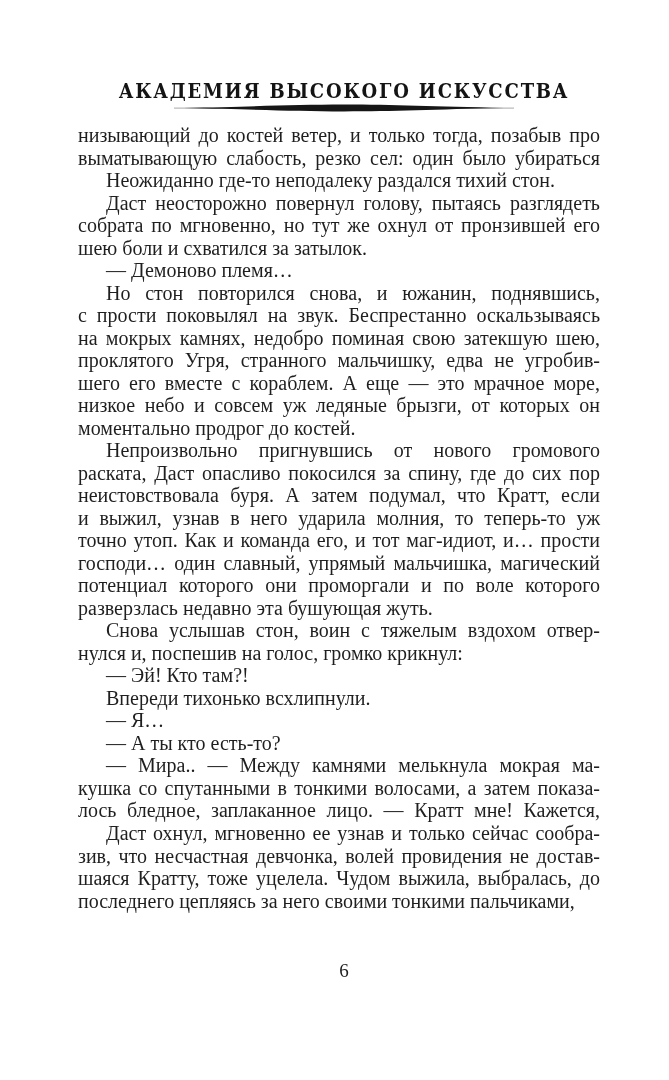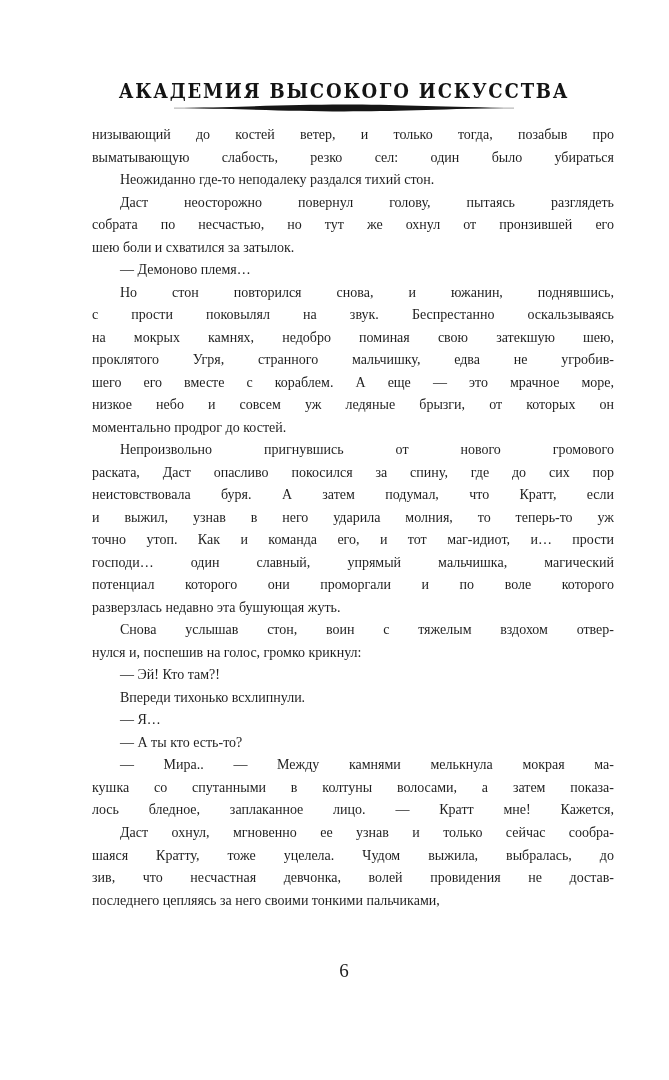--- a/index.html
+++ b/index.html
@@ -34,25 +34,25 @@
     transform: scaleX(0.9);
     transform-origin: center;
     white-space: nowrap;
   }
   .ornament {
     margin-top: 1px;
     line-height: 0;
   }
   .text-block {
     position: absolute;
-    left: 92px;
+    left: 78px;
     top: 124px;
     width: 522px;
     color: var(--text, #1f1f1f);
-    font-size: 14px;
+    font-size: 20px;
   }
   .line {
     margin: 0;
     height: 22.53px;
     line-height: 22.53px;
     text-align: justify;
     text-align-last: justify;
     text-indent: 0;
   }
   .line.end,
@@ -86,21 +86,21 @@
         <path d="M10 5 C 80 3.6, 120 1.6, 170 1.6 C 220 1.6, 260 3.6, 330 5 C 260 6.4, 220 8.4, 170 8.4 C 120 8.4, 80 6.4, 10 5 Z" fill="#161616"></path>
       </svg>
     </div>
   </header>
 
   <main class="text-block">
       <p class="line mid">низывающий до костей ветер, и только тогда, позабыв про</p>
       <p class="line mid">выматывающую слабость, резко сел: один было убираться</p>
       <p class="line single">Неожиданно где-то неподалеку раздался тихий стон.</p>
       <p class="line start">Даст неосторожно повернул голову, пытаясь разглядеть</p>
-      <p class="line mid">собрата по несчастью, но тут же охнул от пронзившей его</p>
+      <p class="line mid">собрата по мгновенно, но тут же охнул от пронзившей его</p>
       <p class="line end">шею боли и схватился за затылок.</p>
       <p class="line single">— Демоново племя…</p>
       <p class="line start">Но стон повторился снова, и южанин, поднявшись,</p>
       <p class="line mid">с прости поковылял на звук. Беспрестанно оскальзываясь</p>
       <p class="line mid">на мокрых камнях, недобро поминая свою затекшую шею,</p>
       <p class="line mid">проклятого Угря, странного мальчишку, едва не угробив-</p>
       <p class="line mid">шего его вместе с кораблем. А еще — это мрачное море,</p>
       <p class="line mid">низкое небо и совсем уж ледяные брызги, от которых он</p>
       <p class="line end">моментально продрог до костей.</p>
       <p class="line start">Непроизвольно пригнувшись от нового громового</p>
@@ -111,25 +111,25 @@
       <p class="line mid">господи… один славный, упрямый мальчишка, магический</p>
       <p class="line mid">потенциал которого они проморгали и по воле которого</p>
       <p class="line end">разверзлась недавно эта бушующая жуть.</p>
       <p class="line start">Снова услышав стон, воин с тяжелым вздохом отвер-</p>
       <p class="line end">нулся и, поспешив на голос, громко крикнул:</p>
       <p class="line single">— Эй! Кто там?!</p>
       <p class="line single">Впереди тихонько всхлипнули.</p>
       <p class="line single">— Я…</p>
       <p class="line single">— А ты кто есть-то?</p>
       <p class="line start">— Мира.. — Между камнями мелькнула мокрая ма-</p>
-      <p class="line mid">кушка со спутанными в колтуны волосами, а затем показа-</p>
+      <p class="line mid">кушка со спутанными в тонкими волосами, а затем показа-</p>
       <p class="line mid">лось бледное, заплаканное лицо. — Кратт мне! Кажется,</p>
       <p class="line start">Даст охнул, мгновенно ее узнав и только сейчас сообра-</p>
+      <p class="line mid">зив, что несчастная девчонка, волей провидения не достав-</p>
       <p class="line mid">шаяся Кратту, тоже уцелела. Чудом выжила, выбралась, до</p>
-      <p class="line mid">зив, что несчастная девчонка, волей провидения не достав-</p>
       <p class="line end">последнего цепляясь за него своими тонкими пальчиками,</p>
     </main>
 
   <footer class="folio">
     <span class="page-number">6</span>
   </footer>
 
 </div>
 
 </body></html>

